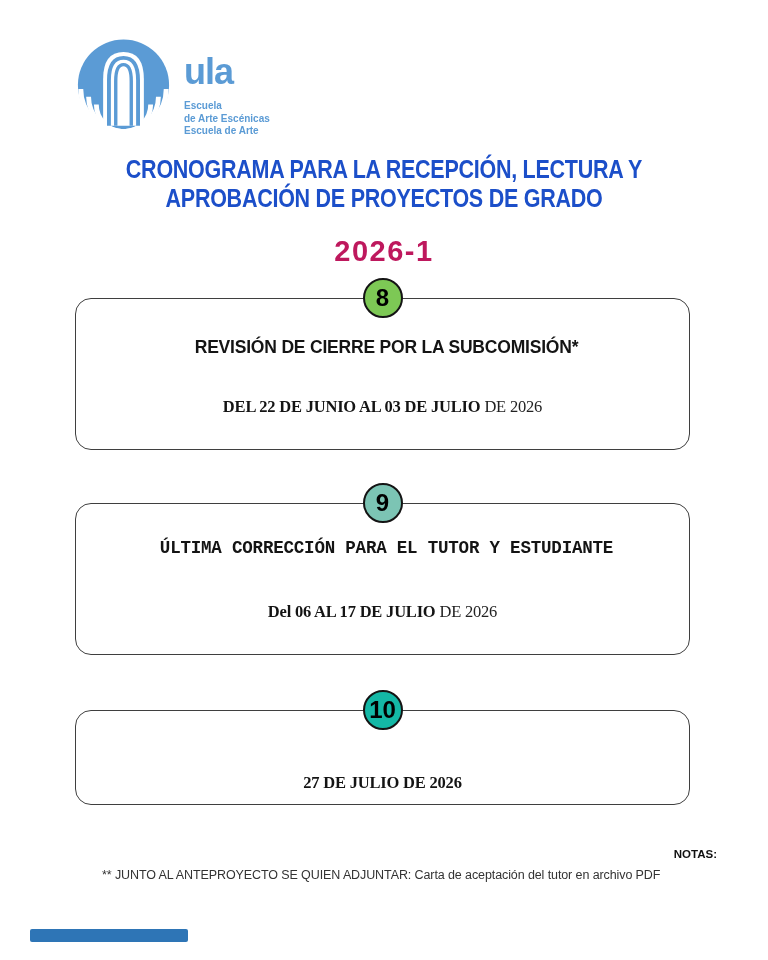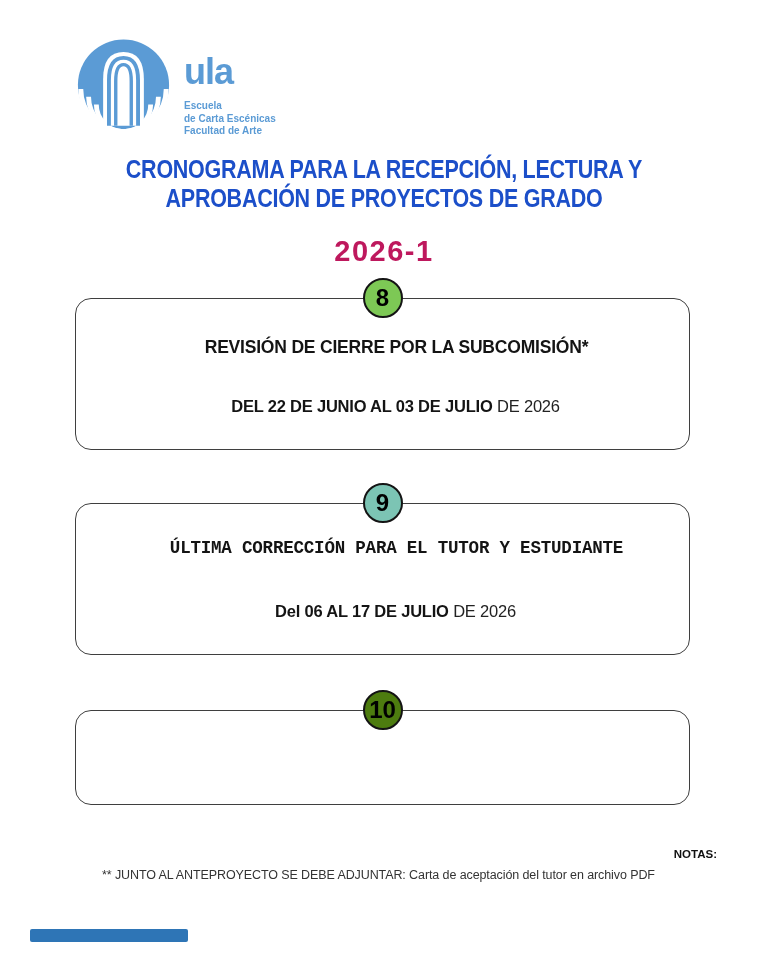--- a/index.html
+++ b/index.html
@@ -84,34 +84,35 @@
     align-items: center;
     justify-content: center;
     font-size: 24px;
     font-weight: 700;
     color: #000;
     background: #ccc;
     z-index: 2;
   }
   .card-title {
     position: absolute;
-    left: 14px; width: 100%;
+    left: 4px; width: 100%;
     text-align: center;
     font-size: 17.5px;
     font-weight: 700;
     color: #141414;
     letter-spacing: -0.2px;
   }
   .card-date {
     position: absolute;
-    left: 13px; width: 100%;
+    left: 0; width: 100%;
     text-align: center;
     font-size: 16.5px;
     color: #141414;
     letter-spacing: -0.2px;
+    font-family: Liberation Serif, serif;
   }
   .card-date .date-bold { font-weight: 700; }
   .card-date .date-rest { font-weight: 400; color: #222; }
 
   .card-1 .card-title { top: 38px; }
   .card-1 .card-date  { top: 98px; }
   .card-2 .card-title { top: 34px; font-family: Liberation Mono, monospace; }
   .card-2 .card-date  { top: 98px; }
   .card-3 .card-title { top: 30px; }
   .card-3 .card-date  { top: 62px; }
@@ -160,22 +161,22 @@
       <path d="M22 70 A28 28 0 0 0 78 70" fill="none" stroke="#ffffff" stroke-width="5"></path>
       <path d="M29 92 V44 Q29 16 50 16 Q71 16 71 44 V92 Z" fill="#ffffff"></path>
       <path d="M35 92 V45 Q35 22 50 22 Q65 22 65 45 V92" fill="none" stroke="currentColor" stroke-width="4"></path>
       <path d="M42 92 V46 Q42 29 50 29 Q58 29 58 46 V92" fill="none" stroke="currentColor" stroke-width="3.5"></path>
     </svg>
   </div>
   <div class="logo-text" style="color: rgb(91, 155, 213);">
     <div class="logo-brand">ula</div>
     <div class="logo-school">
       <div>Escuela</div>
-      <div>de Carta Escénicas</div>
-      <div>Facultad de Arte</div>
+      <div>de Arte Escénicas</div>
+      <div>Escuela de Arte</div>
     </div>
   </div>
 
   <div class="page-title" style="color: rgb(28, 79, 201);">
     <div>CRONOGRAMA PARA LA RECEPCIÓN, LECTURA Y</div>
     <div>APROBACIÓN DE PROYECTOS DE GRADO</div>
   </div>
 
   <div class="term-label" style="color: #be185d;">2026-1</div>
 
@@ -189,23 +190,26 @@
 
   <div class="card card-2">
     <div class="step-badge" style="background: rgb(124, 196, 180);">9</div>
     <div class="card-title">ÚLTIMA CORRECCIÓN PARA EL TUTOR Y ESTUDIANTE</div>
     <div class="card-date">
       <span class="date-bold">Del 06 AL 17 DE JULIO</span><span class="date-rest"> DE 2026</span>
     </div>
   </div>
 
   <div class="card card-3">
-    <div class="step-badge" style="background: #4d7c0f;">10</div>
+    <div class="step-badge" style="background: #14b8a6;">10</div>
+    <div class="card-date">
+      <span class="date-bold">27 DE JULIO DE 2026</span><span class="date-rest"></span>
+    </div>
   </div>
 
   <div class="notes">
     <div class="notes-heading">NOTAS:</div>
-    <div class="note-item indented">** JUNTO AL ANTEPROYECTO SE DEBE ADJUNTAR: Carta de aceptación del tutor en archivo PDF</div>
+    <div class="note-item indented">** JUNTO AL ANTEPROYECTO SE QUIEN ADJUNTAR: Carta de aceptación del tutor en archivo PDF</div>
   </div>
 
   <div class="footer-bar" style="background: rgb(46, 117, 182);"></div>
 
 </div>
 
 </body></html>

